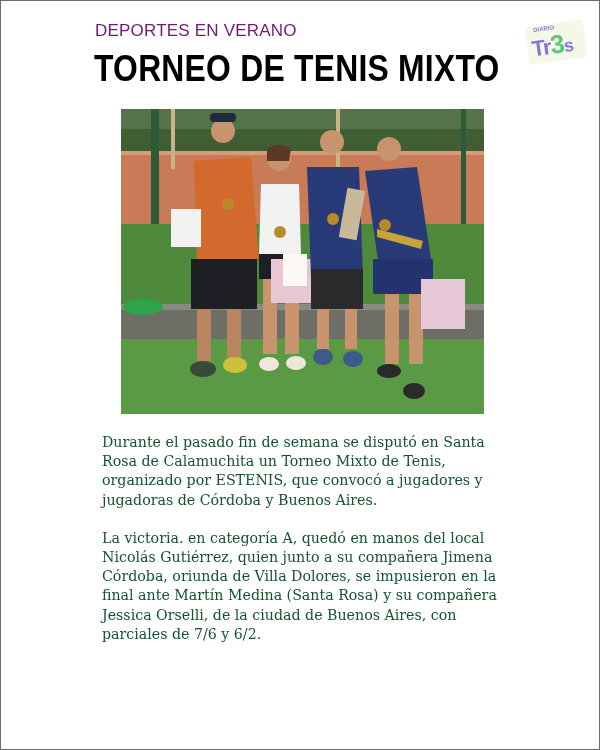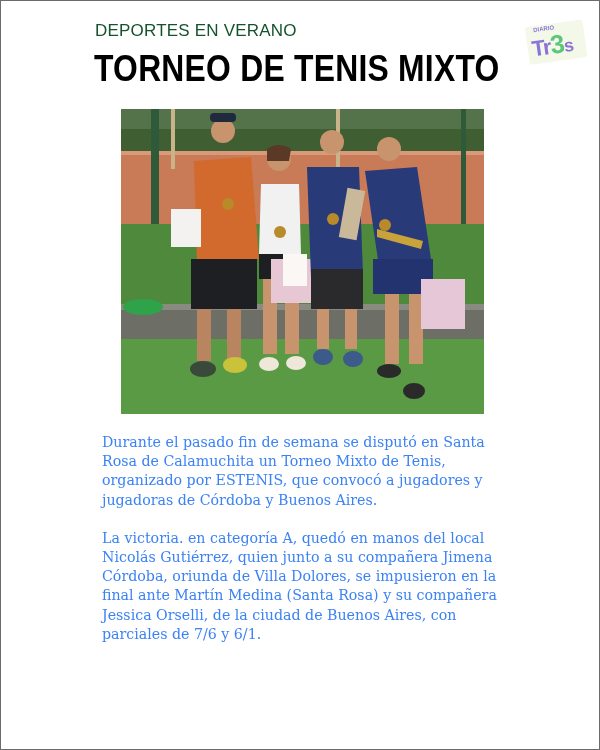--- a/index.html
+++ b/index.html
@@ -1,27 +1,27 @@
 <!DOCTYPE html>
 <html><head>
 <meta charset="utf-8">
 <style>
   html, body { margin: 0; padding: 0; }
   body { width: 600px; height: 750px; background: #fff; position: relative; overflow: hidden; }
   .frame { position: absolute; left: 0; top: 0; width: 598px; height: 748px; border: 1px solid #6b6b6b; background: #fff; }
-  .kicker { position: absolute; left: 94px; top: 20px; font-family: "Liberation Sans", sans-serif; font-size: 17px; color: #14532d; letter-spacing: 0.2px; }
+  .kicker { position: absolute; left: 94px; top: 20px; font-family: "Liberation Sans", sans-serif; font-size: 17px; color: #701a75; letter-spacing: 0.2px; }
   .headline { position: absolute; left: 93px; top: 48px; font-family: "Liberation Sans", sans-serif; font-weight: bold; font-size: 37px; color: #000; letter-spacing: 0.3px; transform: scaleX(0.86); transform-origin: left top; white-space: nowrap; line-height: 1.1; }
   .logo { position: absolute; left: 524px; top: 18px; width: 64px; height: 44px; transform: rotate(-8deg); }
   .logo .bg { position: absolute; left: 2px; top: 4px; width: 58px; height: 38px; background: #f4f8e8; border-radius: 3px; }
   .logo .diario { position: absolute; left: 10px; top: 5px; font-family: "Liberation Sans", sans-serif; font-size: 6px; color: #8a7ad6; font-weight: bold; }
   .logo .tr { position: absolute; left: 6px; top: 10px; font-family: "Liberation Sans", sans-serif; font-size: 22px; font-weight: bold; color: #8a74d8; letter-spacing: -1px; }
   .logo .three { color: #5cc67a; font-size: 26px; }
   .logo .s { color: #8a74d8; font-size: 18px; }
   .photo { position: absolute; left: 120px; top: 108px; width: 363px; height: 305px; overflow: hidden; background: #4f7a3a; }
-  .body-text { position: absolute; left: 101px; top: 432px; width: 400px; font-family: "DejaVu Serif", serif; font-size: 14.2px; line-height: 19.2px; color: #3b82f6; }
+  .body-text { position: absolute; left: 101px; top: 432px; width: 400px; font-family: "DejaVu Serif", serif; font-size: 14.2px; line-height: 19.2px; color: #14532d; }
   .body-text p { margin: 0 0 19px 0; }
 </style>
 </head>
 <body>
 
 <div class="frame">
 
   <div class="kicker">DEPORTES EN VERANO</div>
   <div class="headline">TORNEO DE TENIS MIXTO</div>
 
@@ -94,16 +94,16 @@
       <rect x="288" y="185" width="14" height="70" fill="#c8946e"></rect>
       <ellipse cx="268" cy="262" rx="12" ry="7" fill="#2a2a2a"></ellipse>
       <ellipse cx="293" cy="282" rx="11" ry="8" fill="#2a2a2a"></ellipse>
       <circle cx="264" cy="116" r="6" fill="#b98a2a"></circle>
       <rect x="300" y="170" width="44" height="50" fill="#e6c7d8"></rect>
     </svg>
   </div>
 
   <div class="body-text">
     <p>Durante el pasado fin de semana se disputó en Santa Rosa de Calamuchita un Torneo Mixto de Tenis, organizado por ESTENIS, que convocó a jugadores y jugadoras de Córdoba y Buenos Aires.</p>
-    <p>La victoria. en categoría A, quedó en manos del local Nicolás Gutiérrez, quien junto a su compañera Jimena Córdoba, oriunda de Villa Dolores, se impusieron en la final ante Martín Medina (Santa Rosa) y su compañera Jessica Orselli, de la ciudad de Buenos Aires, con parciales de 7/6 y 6/1.</p>
+    <p>La victoria. en categoría A, quedó en manos del local Nicolás Gutiérrez, quien junto a su compañera Jimena Córdoba, oriunda de Villa Dolores, se impusieron en la final ante Martín Medina (Santa Rosa) y su compañera Jessica Orselli, de la ciudad de Buenos Aires, con parciales de 7/6 y 6/2.</p>
   </div>
 
 </div>
 
 </body></html>

